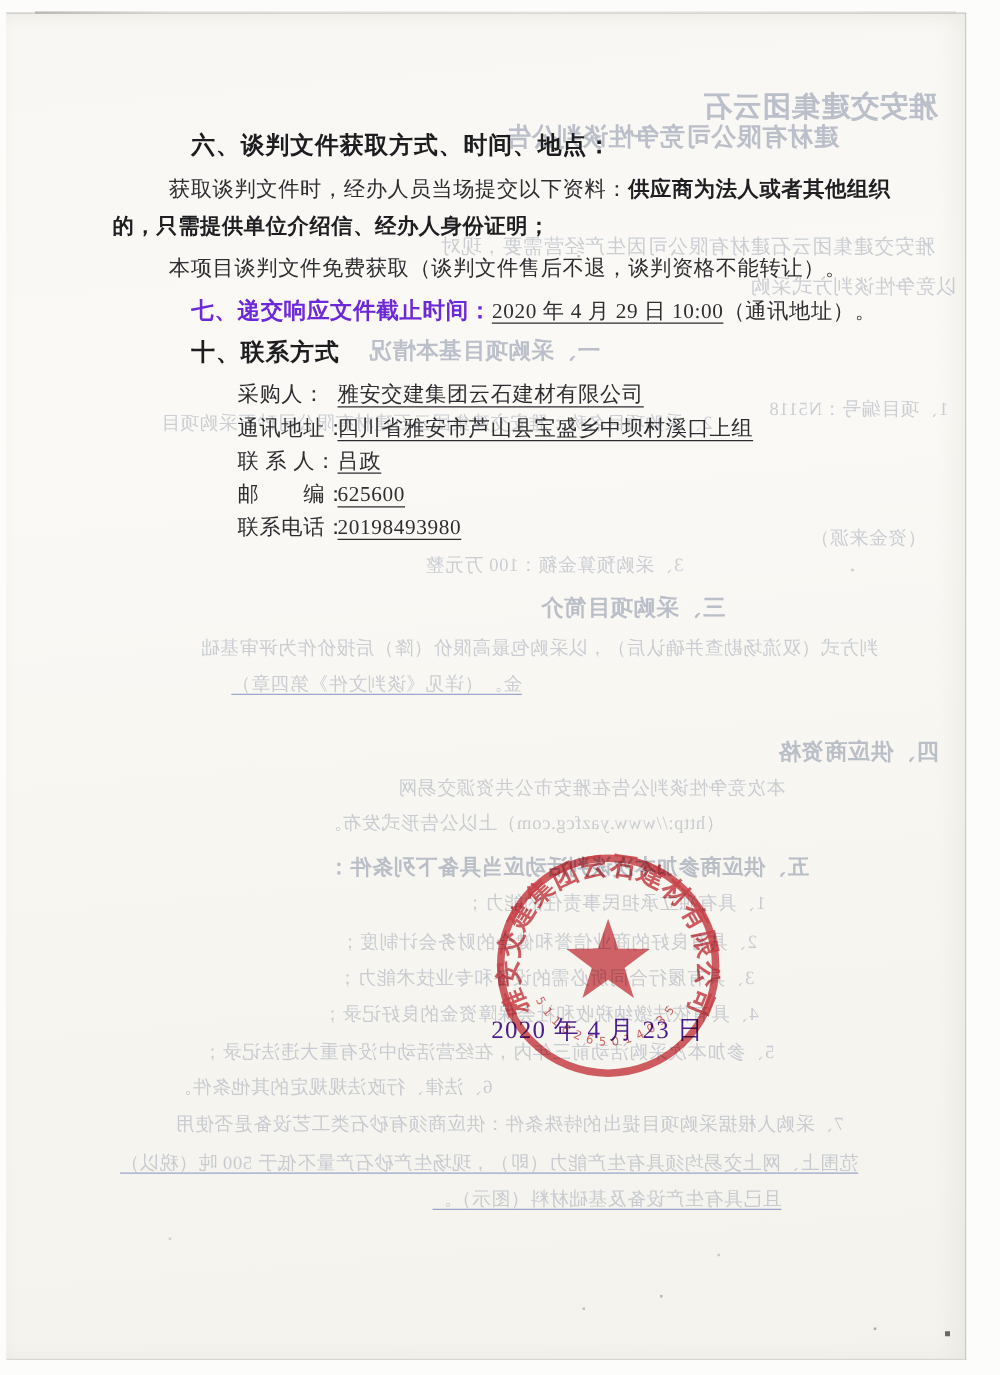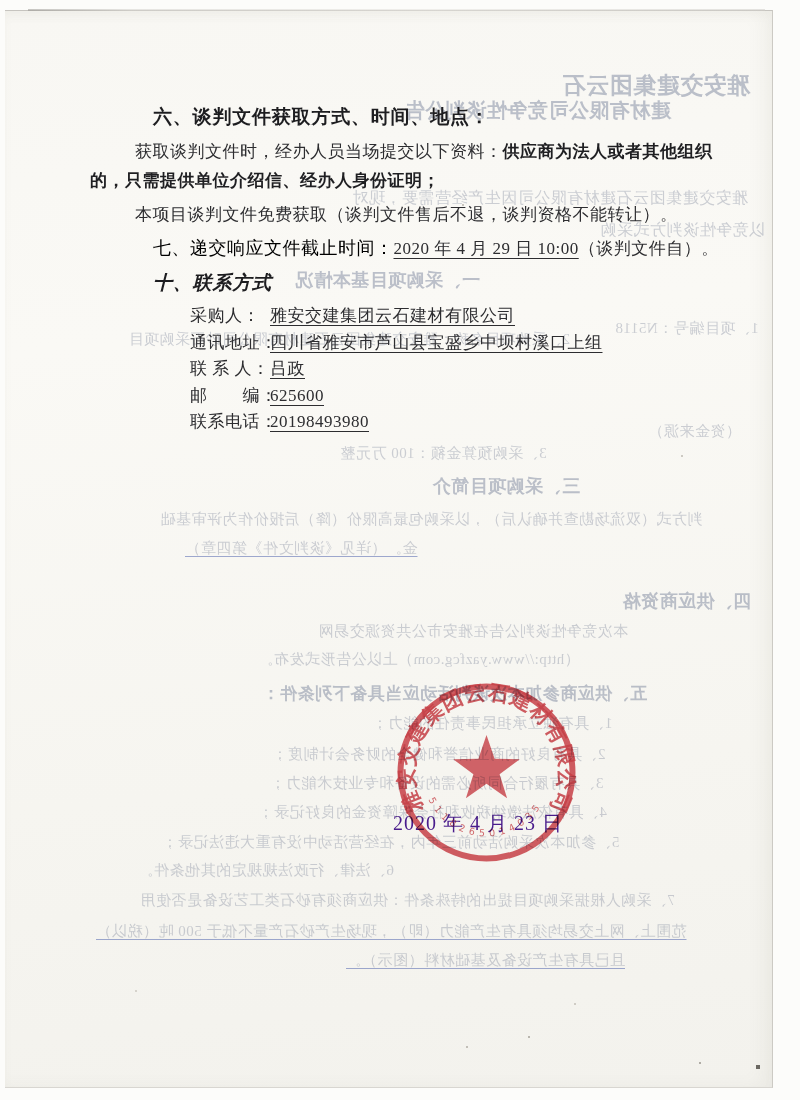--- a/index.html
+++ b/index.html
@@ -18,24 +18,24 @@
     background:linear-gradient(90deg,#9b9994,#d4d2cd 14%,#e4e2dd 55%,#cfcdc8);}
   
   .doc{
     position:absolute;left:90px;top:102px;width:648px;z-index:2;
     font-size:17px;line-height:29px;letter-spacing:.5px;color:#2d2d30;
   }
   .doc .hd{font-size:19px;font-weight:bold;color:#1d1d20;letter-spacing:.8px;}
   .h6{margin:0 0 6px;text-indent:63px;}
   .p{margin:0 0 5px;text-indent:45px;}
   .sec{margin:2px 0 5px;text-indent:63px;}
-  .lead{font-weight:normal;color:#000000;font-size:18px;}
+  .lead{font-weight:bold;color:#6d28d9;font-size:18px;}
   .b{font-weight:bold;color:#1f1f22;}
   .u{text-decoration:underline;text-underline-offset:4px;text-decoration-thickness:1px;}
-  .h10{margin:2px 0 6px;text-indent:63px;font-style:italic;}
+  .h10{margin:2px 0 6px;text-indent:63px;}
   .contacts{margin-left:100px;line-height:26.5px;}
   .crow{white-space:nowrap;}
   .clabel{display:inline-block;width:80px;white-space:pre;}
   
   .sign-date{
     position:absolute;left:393px;top:810px;z-index:4;
     font-size:20px;letter-spacing:1px;color:#4c1d95;mix-blend-mode:multiply;
   }
   
   .seal{position:absolute;left:390px;top:676px;width:193px;height:193px;z-index:3;
@@ -82,21 +82,21 @@
 <div class="bl" style="left:162px;top:835px;font-size:15px">5、参加本次采购活动前三年内，在经营活动中没有重大违法记录；</div>
 <div class="bl" style="left:138px;top:863px;font-size:15px">6、法律、行政法规规定的其他条件。</div>
 <div class="bl" style="left:140px;top:893px;font-size:15px">7、采购人根据采购项目提出的特殊条件：供应商须有砂石类工艺设备是否使用</div>
 <div class="bl bu" style="left:96px;top:924px;font-size:15px">范围上、网上交易均须具有生产能力（即），现场生产砂石产量不低于 500 吨（税以）</div>
 <div class="bl bu" style="left:346px;top:953px;font-size:15px">且已具有生产设备及基础材料（图示）。</div>
 
 <div class="doc">
   <div class="hd h6">六、谈判文件获取方式、时间、地点：</div>
   <p class="p"><span>获取谈判文件时，经办人员当场提交以下资料：</span><span class="b">供应商为法人或者其他组织的，只需提供单位介绍信、经办人身份证明；</span></p>
   <p class="p">本项目谈判文件免费获取（谈判文件售后不退，谈判资格不能转让）。</p>
-  <p class="sec"><span class="lead">七、递交响应文件截止时间：</span><span class="u">2020 年 4 月 29 日 10:00</span><span>（谈判文件自）。</span></p>
+  <p class="sec"><span class="lead">七、递交响应文件截止时间：</span><span class="u">2020 年 4 月 29 日 10:00</span><span>（通讯地址）。</span></p>
   <div class="hd h10">十、联系方式</div>
   <div class="contacts">
     <div class="crow"><span class="clabel">采购人：</span><span class="u">雅安交建集团云石建材有限公司</span></div>
     <div class="crow"><span class="clabel">通讯地址：</span><span class="u">四川省雅安市芦山县宝盛乡中坝村溪口上组</span></div>
     <div class="crow"><span class="clabel">联 系 人：</span><span class="u">吕政</span></div>
     <div class="crow"><span class="clabel">邮　　编：</span><span class="u">625600</span></div>
     <div class="crow"><span class="clabel">联系电话：</span><span class="u">20198493980</span></div>
   </div>
 </div>
 

